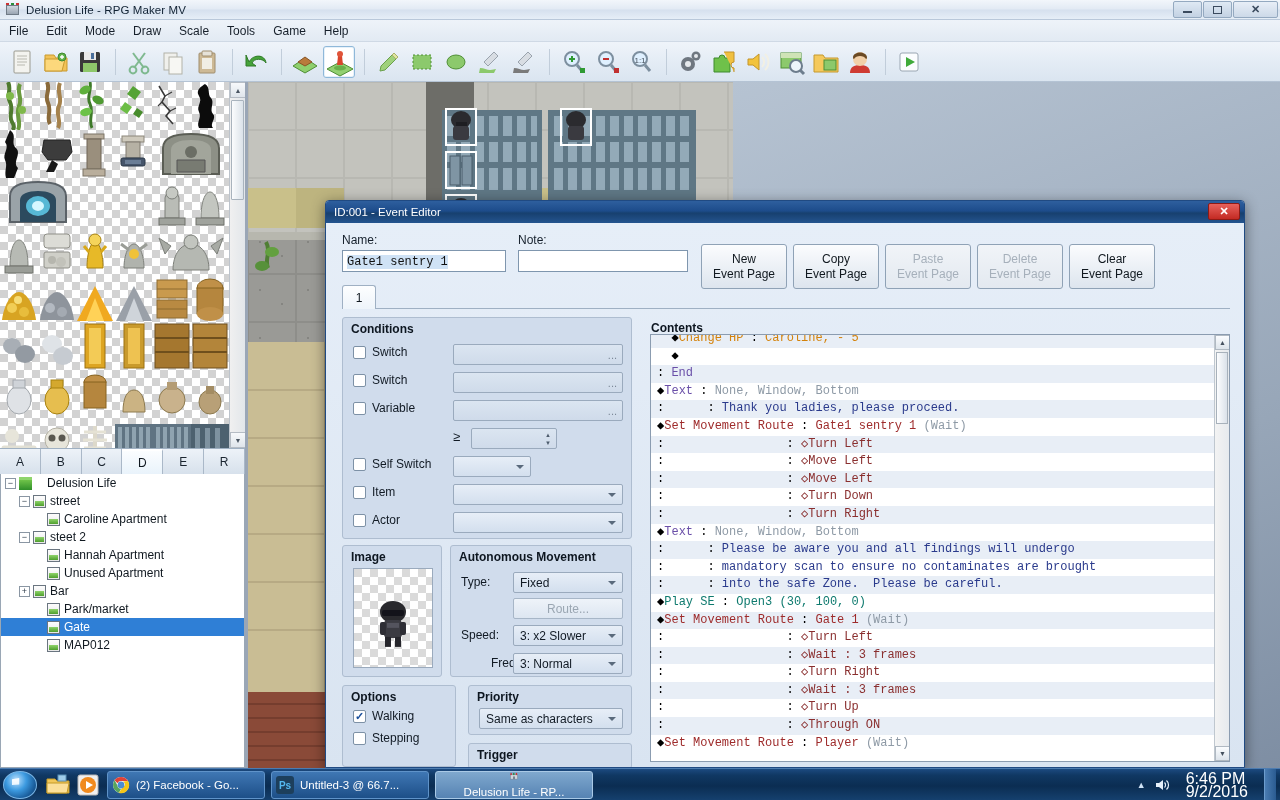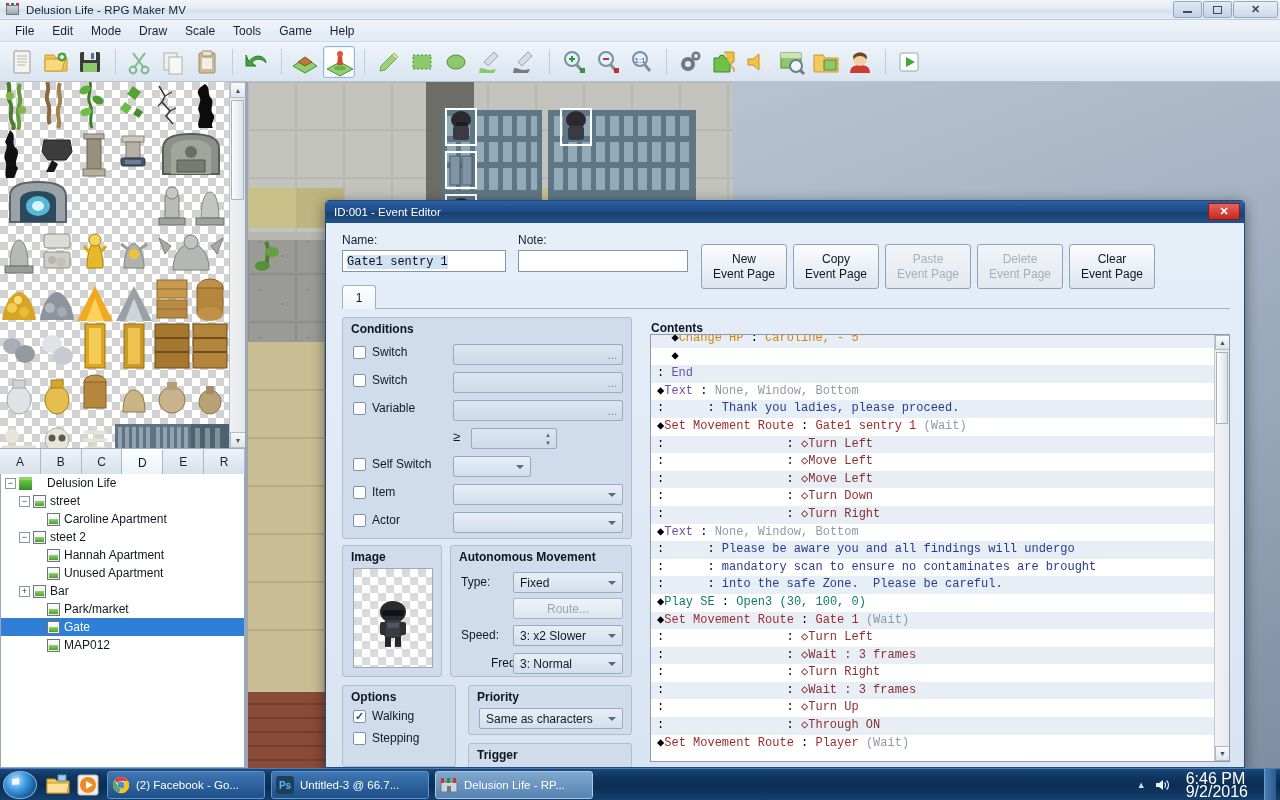--- a/index.html
+++ b/index.html
@@ -60,21 +60,21 @@
     background: linear-gradient(#e8eef7, #ccd9e8);
   }
   .tb-btn .glyph-min { width: 9px; height: 2px; background: #3a4a5e; margin-top: 5px; }
   .tb-btn .glyph-max { width: 9px; height: 8px; border: 1.5px solid #3a4a5e; }
   .tb-btn .glyph-x { font-size: 11px; line-height: 1; color: #3a4a5e; font-weight: bold; }
 
   
   .menubar {
     position: absolute; left: 0; top: 20px; width: 1280px; height: 22px;
     background: linear-gradient(#eef3f9, #e2eaf3);
-    display: flex; align-items: center; padding-left: 6px;
+    display: flex; align-items: center; 
     border-bottom: 1px solid #cfd9e5;
   }
   .menu-item {
     padding: 3px 9px; font-size: 12px; color: #17202b; cursor: default;
     font-family: "Liberation Sans", sans-serif;
   }
 
   
   .toolbar {
     position: absolute; left: 0; top: 42px; width: 1280px; height: 40px;
@@ -372,21 +372,21 @@
   }
   .qlaunch { display: flex; align-items: center; gap: 4px; margin-left: 8px; }
   .qicon { width: 26px; height: 26px; position: relative; flex: none; }
   .tbtn {
     height: 28px; min-width: 158px; margin-left: 6px;
     background: linear-gradient(#3f77b4,#1d4f88);
     border: 1px solid #5f93c9; border-radius: 3px;
     display: flex; align-items: center; padding: 0 4px; gap: 6px;
     color: #fff; font-size: 11.5px; flex: none;
   }
-  .tbtn.active { background: linear-gradient(#7fa8ce,#5683b3); border-color: #a9c9e6; }
+  .tbtn.active { background: linear-gradient(#7fa8ce,#5683b3); border-color: #a9c9e6; flex-direction: column; }
   .tray {
     position: absolute; right: 0; top: 0; height: 32px;
     display: flex; align-items: center; gap: 8px; padding-right: 4px;
   }
   .clock {
     color: #fff; font-size: 16px; text-align: left; line-height: 13px;
     padding: 0 8px;
   }
   .showdesk {
     width: 12px; height: 32px;

